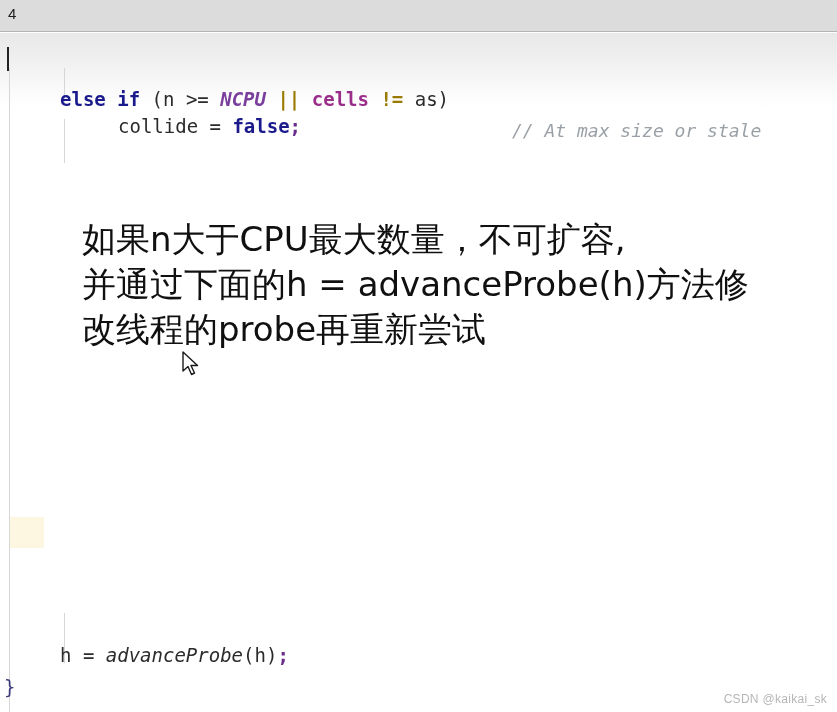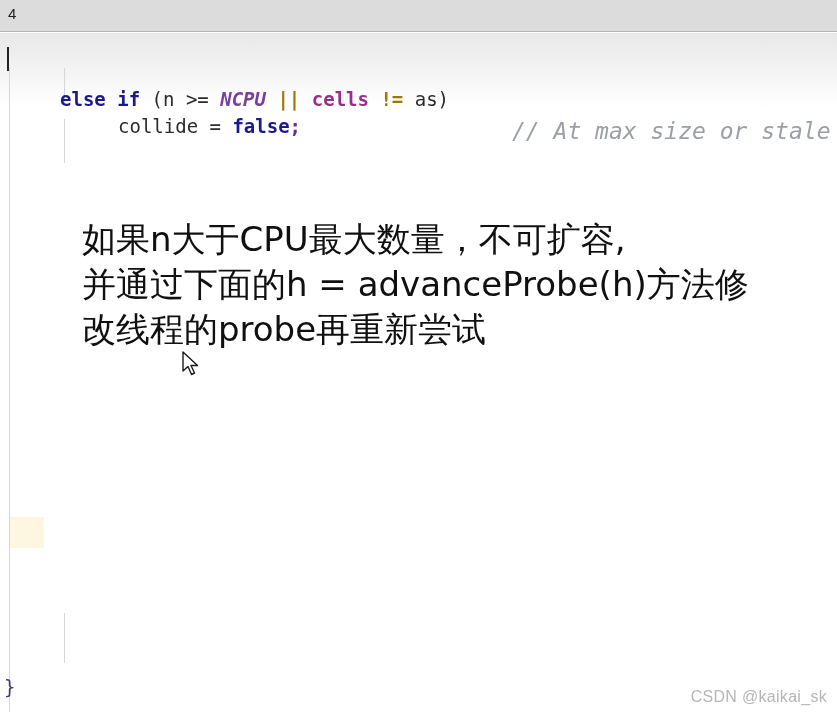--- a/index.html
+++ b/index.html
@@ -110,21 +110,21 @@
   .semi    { color: #6a2c8c; font-weight: bold; }
   .plain   { color: #2b2b2b; }
   .method  { color: #2b2b2b; font-style: italic; }
   .brace   { color: #3a3a7a; }
 
   .code-comment {
     position: absolute;
     left: 512px;
     top: 86px;
     font-family: "DejaVu Sans Mono", monospace;
-    font-size: 23px;
+    font-size: 18px;
     line-height: 24px;
     white-space: pre;
     color: #9aa0a6;
     font-style: italic;
   }
 
   
   .note-line {
     position: absolute;
     left: 82px;
@@ -147,21 +147,21 @@
     width: 18px;
     height: 27px;
   }
 
   
   #watermark {
     position: absolute;
     right: 10px;
     bottom: 6px;
     font-family: "Liberation Sans", sans-serif;
-    font-size: 16px;
+    font-size: 12px;
     color: #b6b6b6;
     letter-spacing: 0.3px;
   }
 </style>
 </head>
 <body>
 
 <div id="screen">
 
   <div id="topbar">
@@ -180,20 +180,21 @@
     <div id="caret"></div>
 
     <div id="highlight-block"></div>
 
     <div class="code-line" id="code-line-1"><span class="kw">else</span><span class="plain"> </span><span class="kw">if</span><span class="punct"> (</span><span class="plain">n</span><span class="plain"> &gt;= </span><span class="field">NCPU</span><span class="op-or"> || </span><span class="ident">cells</span><span class="op-ne"> != </span><span class="plain">as</span><span class="punct">)</span></div>
 
     <div class="code-line" id="code-line-2"><span class="plain">collide</span><span class="plain"> = </span><span class="kw">false</span><span class="semi">;</span></div>
 
     <div class="code-comment">// At max size or stale</div>
 
+    <div class="code-line" id="code-line-4"><span class="plain">h</span><span class="plain"> = </span><span class="method">advanceProbe</span><span class="punct">(h)</span><span class="semi">;</span></div>
 
     <div class="code-line" id="code-line-5"><span class="brace">}</span></div>
 
     <div class="note-line" id="note-line-1">如果n大于CPU最大数量，不可扩容,</div>
     <div class="note-line" id="note-line-3">改线程的probe再重新尝试</div>
     <div class="note-line" id="note-line-2">并通过下面的h = advanceProbe(h)方法修</div>
 
     <svg id="cursor" viewBox="0 0 18 27">
       <polygon points="1,1 1,20 6,15.5 9.5,23.5 12.5,22 9,14.5 15.5,14.5" fill="#ffffff" stroke="#1a1a1a" stroke-width="1.4" stroke-linejoin="round"></polygon>
     </svg>

